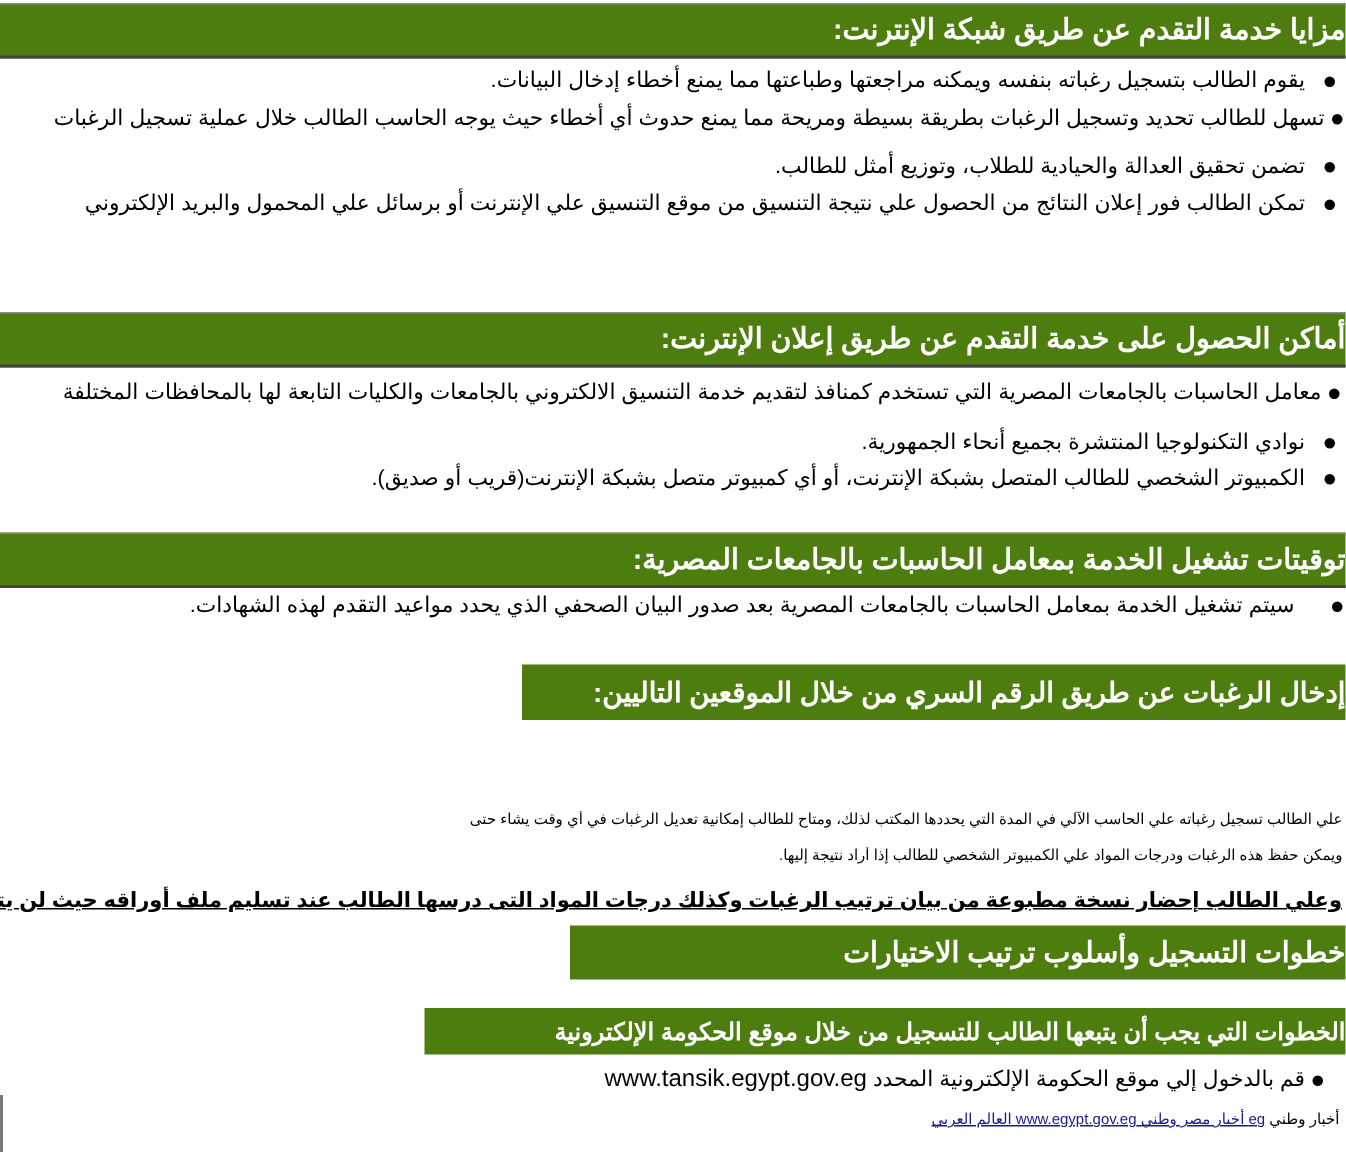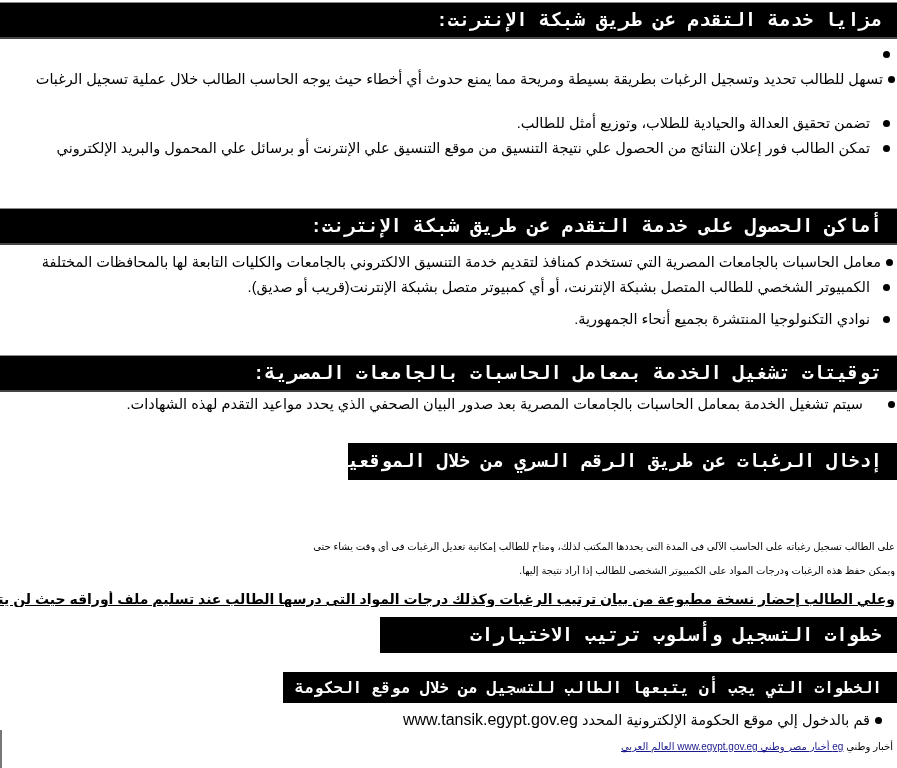--- a/index.html
+++ b/index.html
@@ -11,28 +11,28 @@
     width: 897px;
     height: 768px;
     position: relative;
     overflow: hidden;
     font-family: "Liberation Sans", "DejaVu Sans", sans-serif;
     color: #000;
     direction: rtl;
   }
   .bar {
     position: absolute;
-    background: #000000;
+    background: #4d7c0f;
     color: #fff;
     font-weight: bold;
-    font-family: Liberation Mono, monospace;
+    font-family: Liberation Sans, sans-serif;
     white-space: nowrap;
     overflow: hidden;
     box-sizing: border-box;
-    padding-right: 15px;
+    padding-right: 0;
     display: flex;
     align-items: center;
     justify-content: flex-start;
   }
   .bar.full {
     left: 0;
     right: 0;
     border-top: 1px solid #8a8a8a;
     border-bottom: 2px solid #444;
   }
@@ -103,33 +103,33 @@
     background: #777;
   }
 </style>
 </head>
 <body>
 
 <div class="bar full" style="top:2px;height:37px;font-size:19px;">
   <span>مزايا خدمة التقدم عن طريق شبكة الإنترنت:</span>
 </div>
 <ul class="bullets" style="top:42px;">
-  <li><span class="dot"></span></li>
+  <li><span class="dot"></span><span>يقوم الطالب بتسجيل رغباته بنفسه ويمكنه مراجعتها وطباعتها مما يمنع أخطاء إدخال البيانات.</span></li>
   <li style="padding-right:14px;"><span class="dot" style="right:2px;"></span><span>تسهل للطالب تحديد وتسجيل الرغبات بطريقة بسيطة ومريحة مما يمنع حدوث أي أخطاء حيث يوجه الحاسب الطالب خلال عملية تسجيل الرغبات</span></li>
-  <li style="margin-top:20px;"><span class="dot"></span><span>تضمن تحقيق العدالة والحيادية للطلاب، وتوزيع أمثل للطالب.</span></li>
+  <li style="margin-top:8px;"><span class="dot"></span><span>تضمن تحقيق العدالة والحيادية للطلاب، وتوزيع أمثل للطالب.</span></li>
   <li><span class="dot"></span><span>تمكن الطالب فور إعلان النتائج من الحصول علي نتيجة التنسيق من موقع التنسيق علي الإنترنت أو برسائل علي المحمول والبريد الإلكتروني</span></li>
 </ul>
 
 <div class="bar full" style="top:208px;height:37px;font-size:19px;">
-  <span>أماكن الحصول على خدمة التقدم عن طريق شبكة الإنترنت:</span>
+  <span>أماكن الحصول على خدمة التقدم عن طريق إعلان الإنترنت:</span>
 </div>
 <ul class="bullets" style="top:250px;">
   <li style="padding-right:16px;"><span class="dot" style="right:4px;"></span><span>معامل الحاسبات بالجامعات المصرية التي تستخدم كمنافذ لتقديم خدمة التنسيق الالكتروني بالجامعات والكليات التابعة لها بالمحافظات المختلفة</span></li>
+  <li style="margin-top:8px;"><span class="dot"></span><span>نوادي التكنولوجيا المنتشرة بجميع أنحاء الجمهورية.</span></li>
   <li><span class="dot"></span><span>الكمبيوتر الشخصي للطالب المتصل بشبكة الإنترنت، أو أي كمبيوتر متصل بشبكة الإنترنت(قريب أو صديق).</span></li>
-  <li style="margin-top:8px;"><span class="dot"></span><span>نوادي التكنولوجيا المنتشرة بجميع أنحاء الجمهورية.</span></li>
 </ul>
 
 <div class="bar full" style="top:355px;height:37px;font-size:19px;">
   <span>توقيتات تشغيل الخدمة بمعامل الحاسبات بالجامعات المصرية:</span>
 </div>
 <ul class="bullets" style="top:392px;">
   <li style="padding-right:34px;"><span class="dot" style="right:2px;"></span><span>سيتم تشغيل الخدمة بمعامل الحاسبات بالجامعات المصرية بعد صدور البيان الصحفي الذي يحدد مواعيد التقدم لهذه الشهادات.</span></li>
 </ul>
 
 <div class="bar" style="top:443px;left:348px;right:0;height:37px;font-size:18.5px;">

